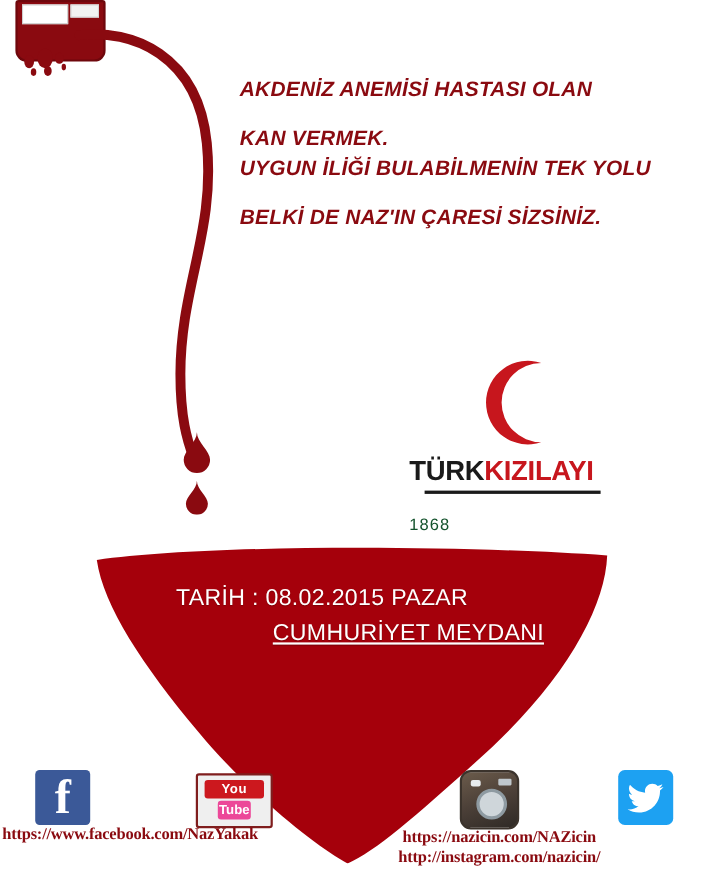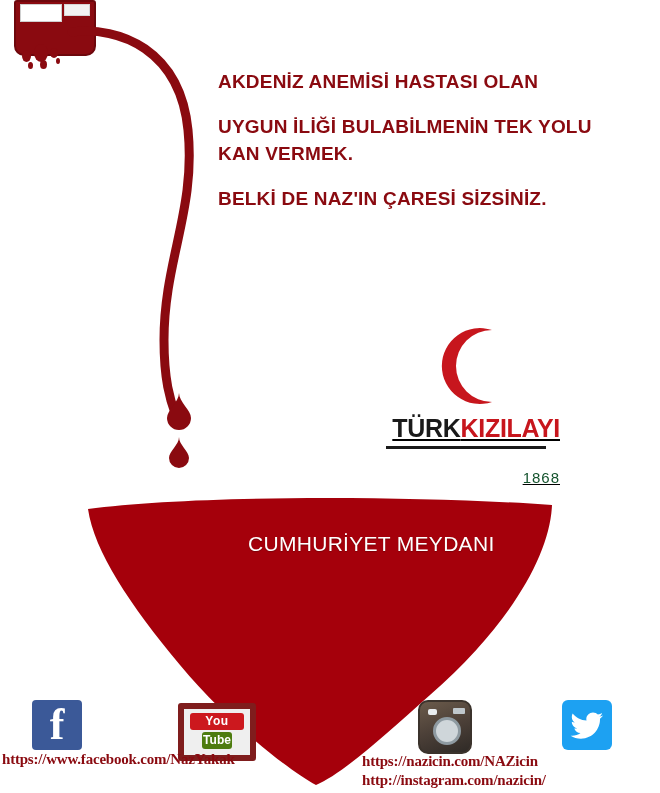--- a/index.html
+++ b/index.html
@@ -96,36 +96,36 @@
   }
 
   
   .headline {
     position: absolute;
     left: 218px;
     top: 68px;
     width: 430px;
     color: #8a0a10;
     font-weight: bold;
+    font-style: italic;
     font-size: 19px;
     line-height: 27px;
     letter-spacing: 0.2px;
   }
   .headline .para { margin-bottom: 18px; }
   .headline .para:last-child { margin-bottom: 16px; }
   .headline .line { white-space: nowrap; }
 
   
   .kizilay {
     position: absolute;
     left: 372px;
     top: 322px;
     width: 188px;
-    text-align: right;
-    text-decoration: underline;
+    text-align: left;
   }
   .crescent-wrap {
     position: relative;
     height: 88px;
   }
   .kizilay-name {
     margin-top: 4px;
     font-size: 25px;
     font-weight: bold;
     letter-spacing: -0.3px;
@@ -151,62 +151,62 @@
     position: absolute;
     left: 160px;
     top: 528px;
     color: #ffffff;
     font-size: 21px;
     line-height: 32px;
     letter-spacing: 0.3px;
     text-shadow: 0 1px 1px rgba(0,0,0,.25);
   }
   .details .row { white-space: nowrap; }
-  .details .indent { padding-left: 88px; }
+  .details .indent { padding-left: 88px; text-decoration: underline; }
 
   
   .social-icon { position: absolute; }
 
   .fb {
     left: 32px; top: 700px;
     width: 50px; height: 50px;
     background: #3b5998;
     border-radius: 4px;
     color: #ffffff;
     font-family: "Liberation Serif", serif;
     font-weight: bold;
     font-size: 44px;
     line-height: 50px;
     text-align: center;
   }
   .yt {
     left: 178px; top: 703px;
     width: 66px; height: 46px;
     background: #efefef;
-    border: 6px solid #7f1d1d;
+    border: 2px solid #7f1d1d;
     border-radius: 3px;
     text-align: center;
   }
   .yt .yt-box {
     margin: 4px auto 0 auto;
     width: 54px;
     height: 17px;
     background: #cc181e;
     border-radius: 3px;
     color: #ffffff;
     font-size: 12px;
     font-weight: bold;
     line-height: 17px;
     letter-spacing: 0.5px;
   }
   .yt .yt-box2 {
     margin: 2px auto 0 auto;
     width: 30px;
     height: 17px;
-    background: #4d7c0f;
+    background: #ec4899;
     border-radius: 3px;
     color: #ffffff;
     font-size: 12px;
     font-weight: bold;
     line-height: 17px;
   }
   .ig {
     left: 418px; top: 700px;
     width: 50px; height: 50px;
     border-radius: 10px;
@@ -248,21 +248,21 @@
     color: #8a0a10;
     font-family: "Liberation Serif", serif;
     font-weight: bold;
     font-size: 15px;
     line-height: 19px;
     letter-spacing: -0.2px;
     white-space: nowrap;
   }
   .links-left { left: 2px; top: 750px; }
   .links-right { left: 362px; top: 752px; }
-  .links .l { display: block; }
+  .links .l { display: block; text-align: center; }
 </style>
 </head>
 <body>
 
 <div id="poster">
 
   <div class="bag">
     <div class="bag-label"></div>
     <div class="bag-label2"></div>
   </div>
@@ -289,42 +289,43 @@
   <svg class="bigdrop" viewBox="0 0 480 290">
     <path d="M8 14 C 110 0, 330 0, 472 10 C 470 60, 430 130, 350 200 C 300 245, 260 280, 236 290
              C 210 276, 150 230, 100 170 C 50 110, 14 56, 8 14 Z" fill="#a5000b"></path>
   </svg>
 
   <div class="headline">
     <div class="para">
       <div class="line">AKDENİZ ANEMİSİ HASTASI OLAN</div>
     </div>
     <div class="para">
+      <div class="line">KAN VERMEK.</div>
       <div class="line">UYGUN İLİĞİ BULABİLMENİN TEK YOLU</div>
-      <div class="line">KAN VERMEK.</div>
     </div>
     <div class="para">
       <div class="line">BELKİ DE NAZ'IN ÇARESİ SİZSİNİZ.</div>
     </div>
   </div>
 
   <div class="kizilay">
     <div class="crescent-wrap">
       <svg width="188" height="88" viewBox="0 0 188 88">
         <path d="M120 8 A38 38 0 1 0 120 80 A30 30 0 1 1 120 8 Z" fill="#c7161d"></path>
       </svg>
     </div>
     <div class="kizilay-name">
       <span class="k1">TÜRK</span><span class="k2">KIZILAYI</span>
     </div>
     <div class="kizilay-rule"></div>
     <div class="kizilay-year">1868</div>
   </div>
 
   <div class="details">
+    <div class="row">TARİH : 08.02.2015 PAZAR</div>
     <div class="row indent">CUMHURİYET MEYDANI</div>
   </div>
 
   <div class="social-icon fb">f</div>
 
   <div class="social-icon yt">
     <div class="yt-box">You</div>
     <div class="yt-box2">Tube</div>
   </div>
 

